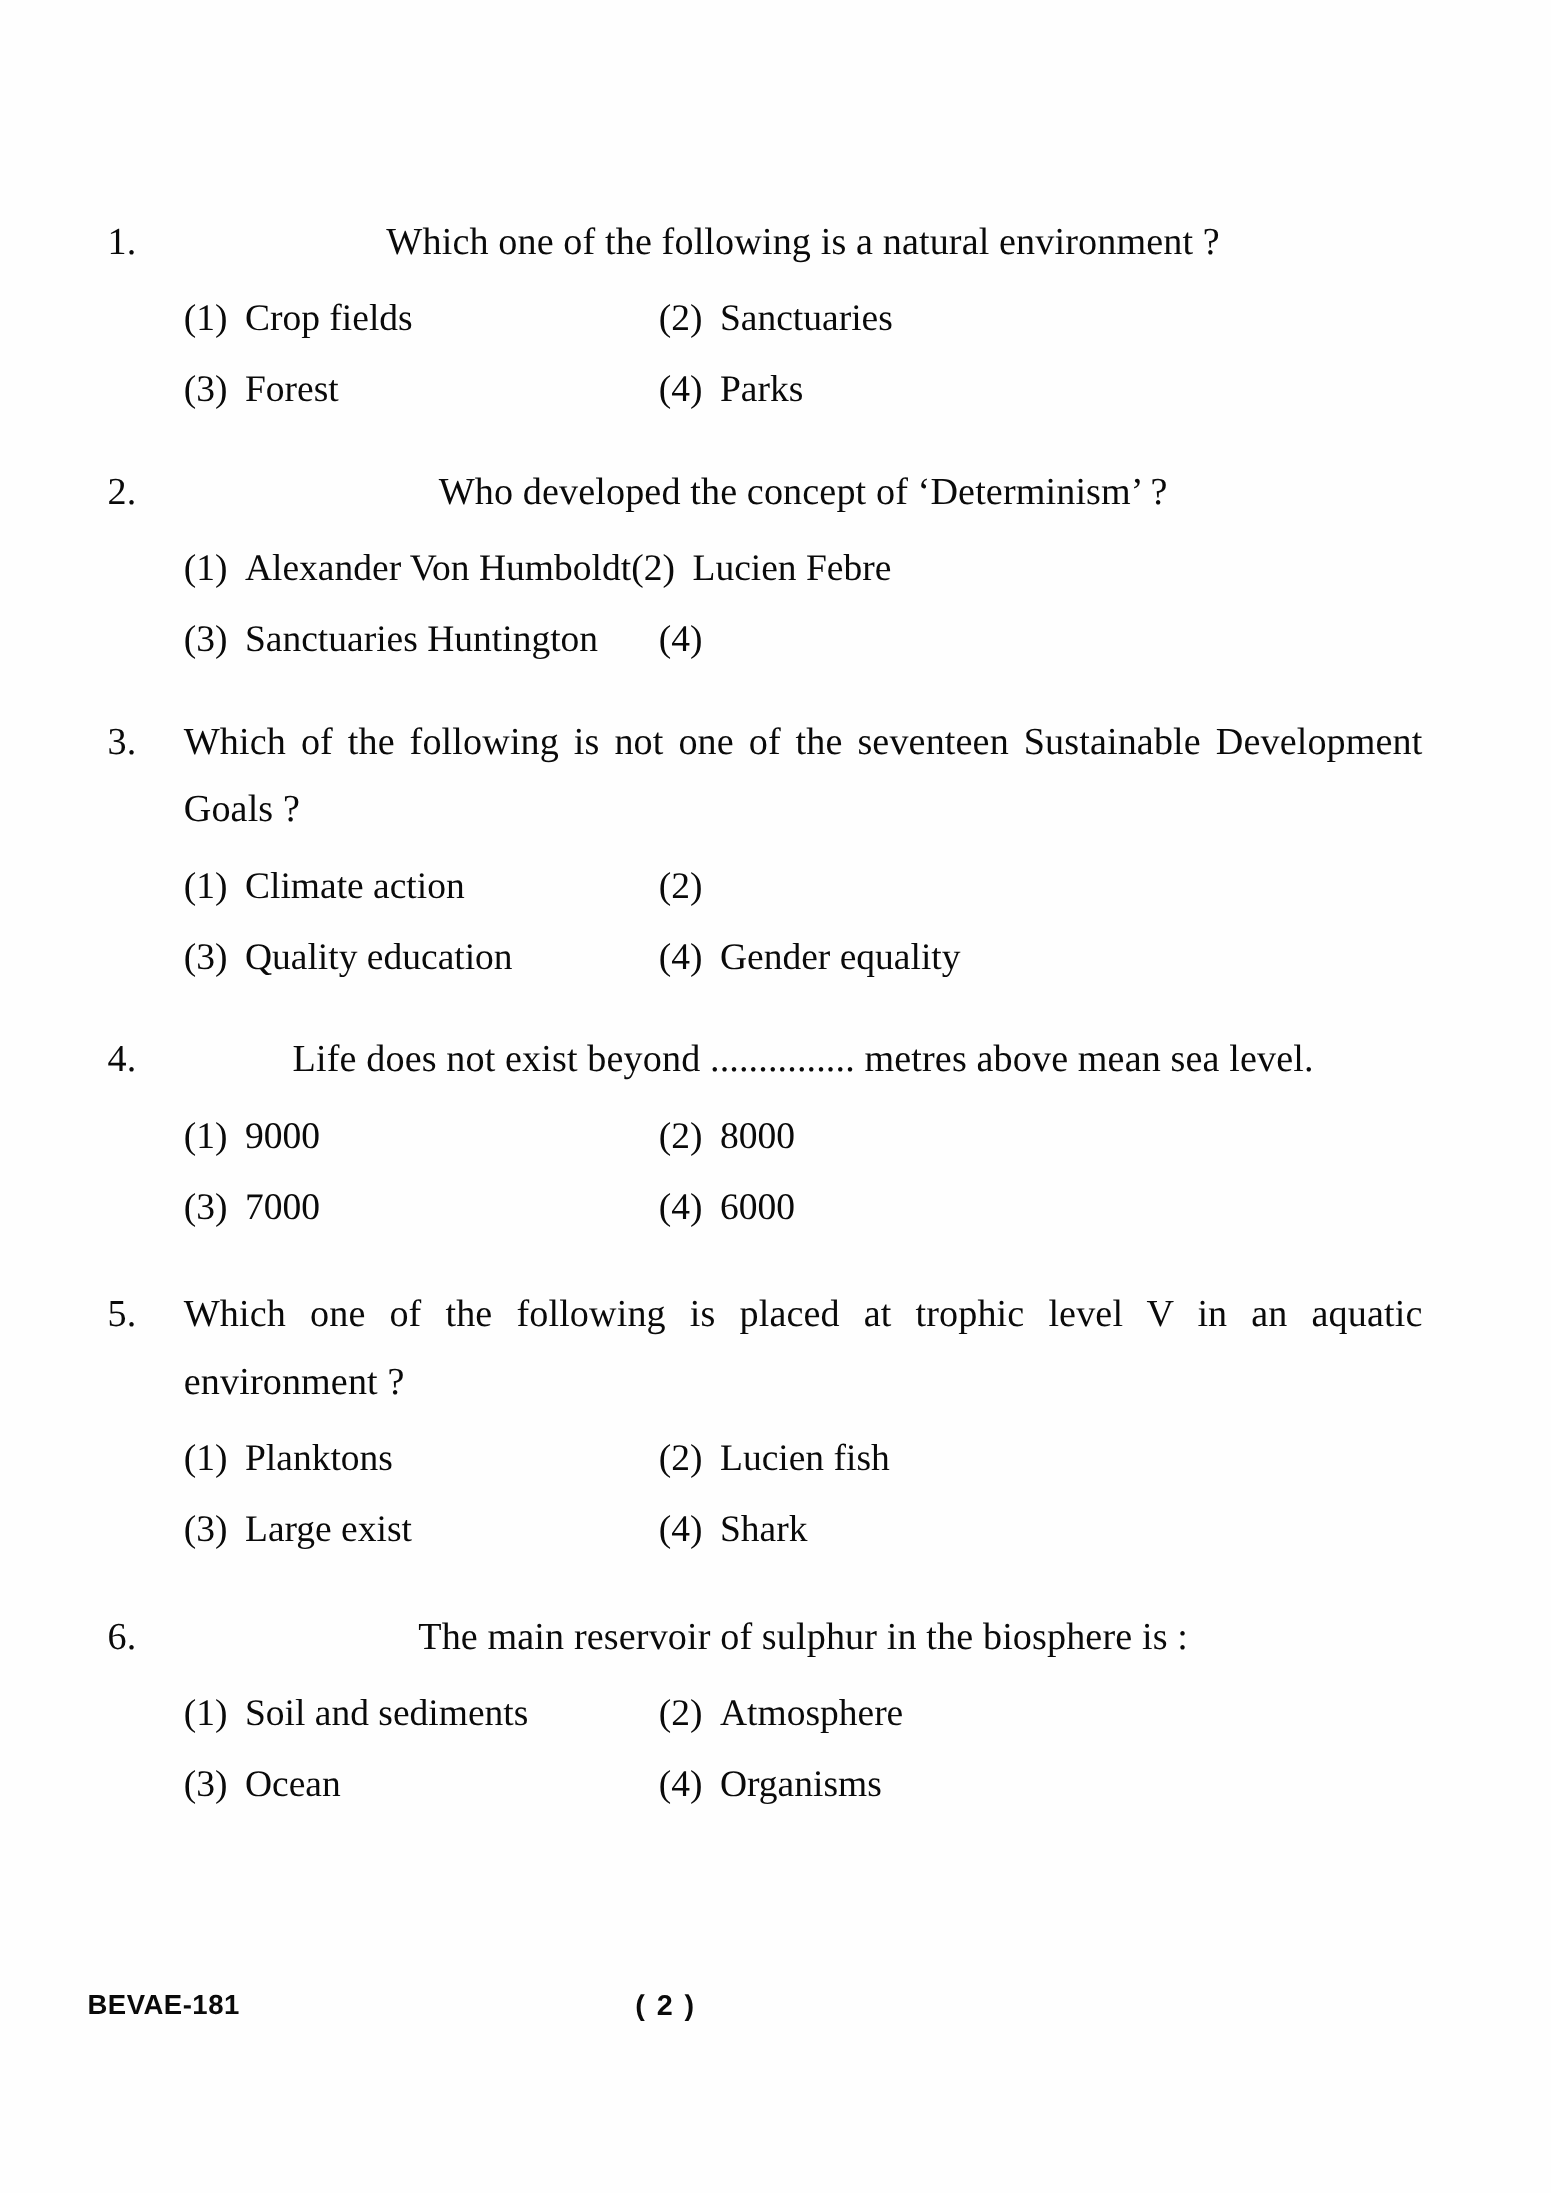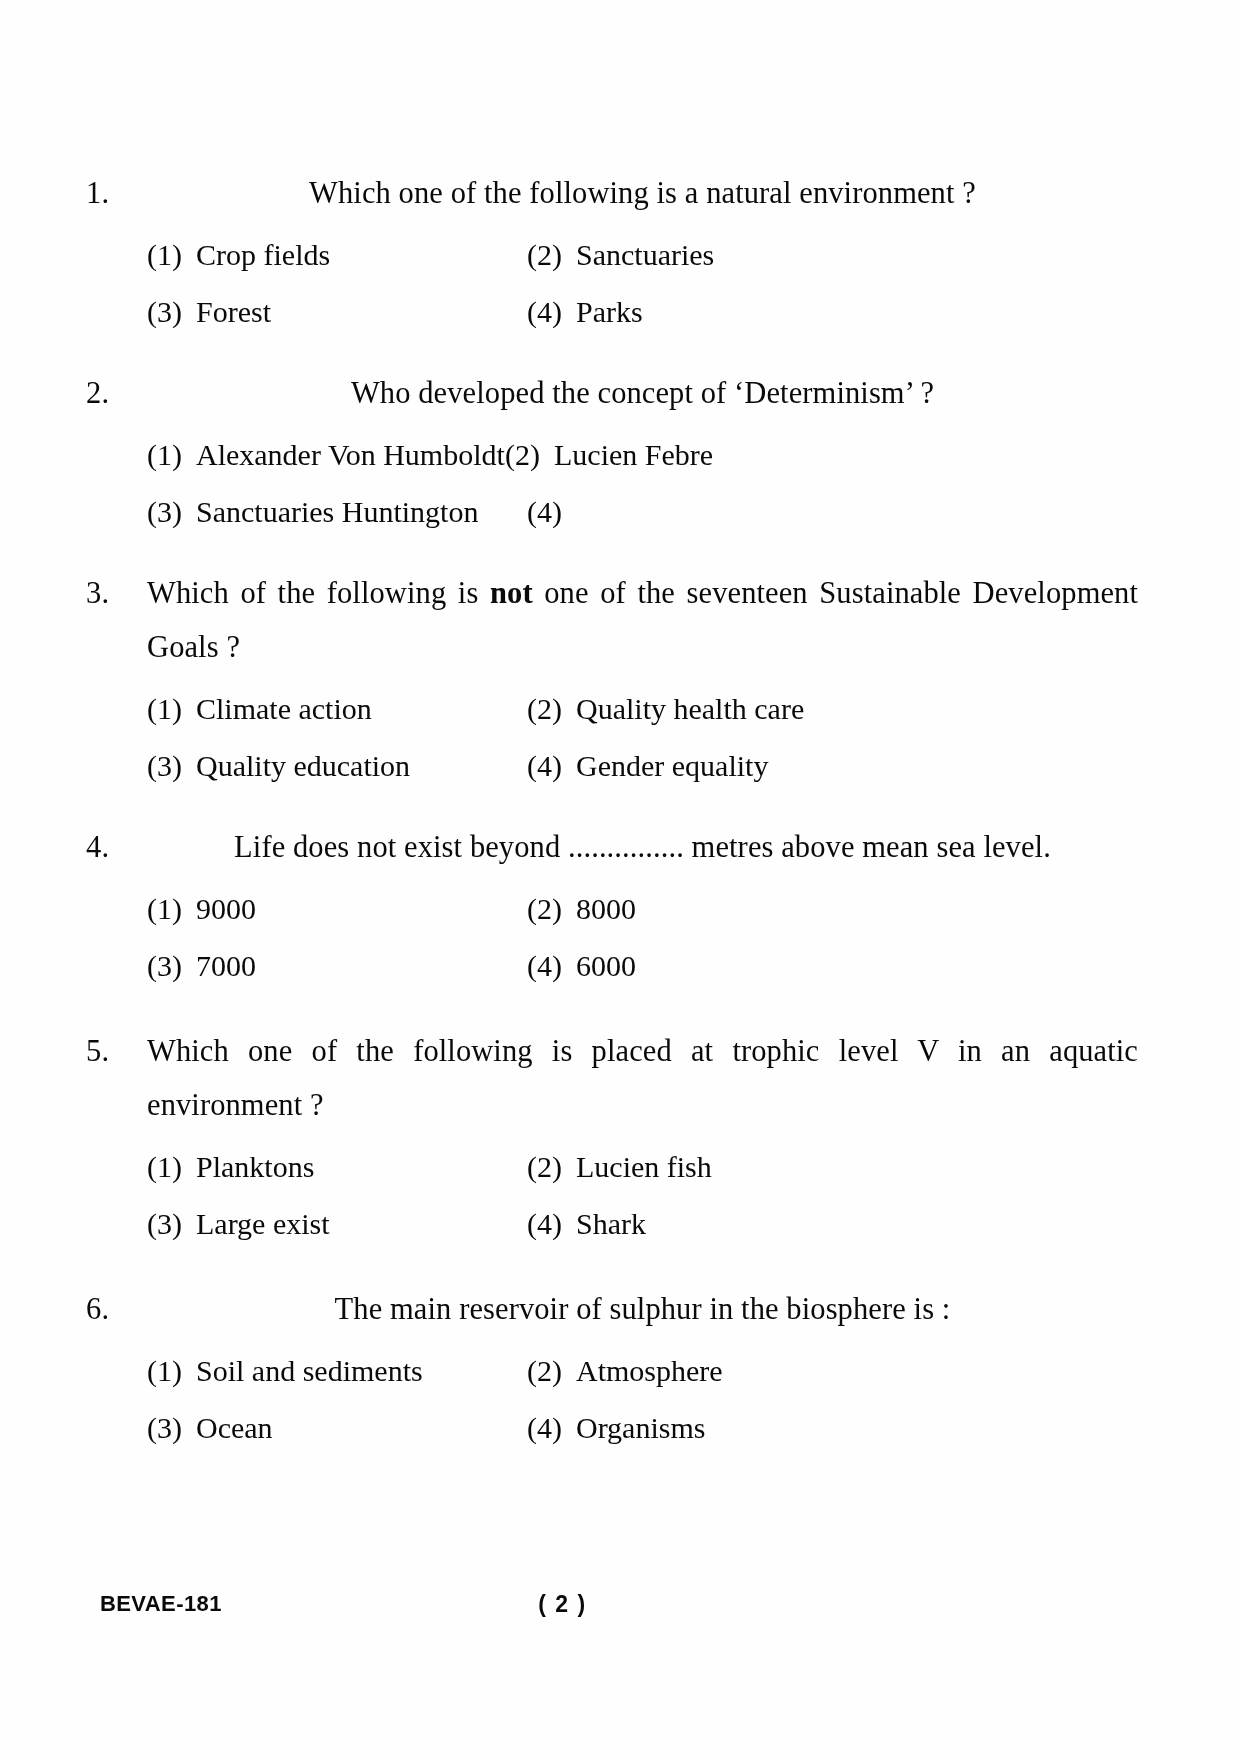--- a/index.html
+++ b/index.html
@@ -62,21 +62,21 @@
     line-height: 54px;
   }
 
   .q-text.justify-two {
     text-align: justify;
     text-align-last: left;
     width: 991px;
   }
 
   .bold-not {
-    font-weight: bold;
+    font-weight: normal;
   }
 
   .options {
     margin-top: 6px;
   }
 
   .opt-row {
     display: flex;
     font-size: 30px;
     line-height: 57px;
@@ -101,21 +101,21 @@
 
   .opt-label {
     font-size: 30px;
     white-space: nowrap;
   }
   .gap-block { height: 26px; }
   .gap-block-lg { height: 30px; }
 
   .footer {
     position: absolute;
-    left: 100px;
+    left: 70px;
     top: 1591px;
     width: 1052px;
     display: flex;
     align-items: center;
   }
 
   .footer-code {
     font-family: "Liberation Sans", "DejaVu Sans", sans-serif;
     font-weight: bold;
     font-size: 22px;
@@ -207,21 +207,20 @@
         <span class="q-text justify justify-two"><span>Which of the following is </span><span class="bold-not">not</span><span> one of the seventeen Sustainable Development Goals ?</span></span>
       </div>
       <div class="options">
         <div class="opt-row">
           <div class="opt opt-a">
             <span class="opt-mark">(1)</span>
             <span class="opt-label">Climate action</span>
           </div>
           <div class="opt opt-b">
             <span class="opt-mark">(2)</span>
-            <span class="opt-label">Quality health care</span>
           </div>
         </div>
         <div class="opt-row">
           <div class="opt opt-a">
             <span class="opt-mark">(3)</span>
             <span class="opt-label">Quality education</span>
           </div>
           <div class="opt opt-b">
             <span class="opt-mark">(4)</span>
             <span class="opt-label">Gender equality</span>

